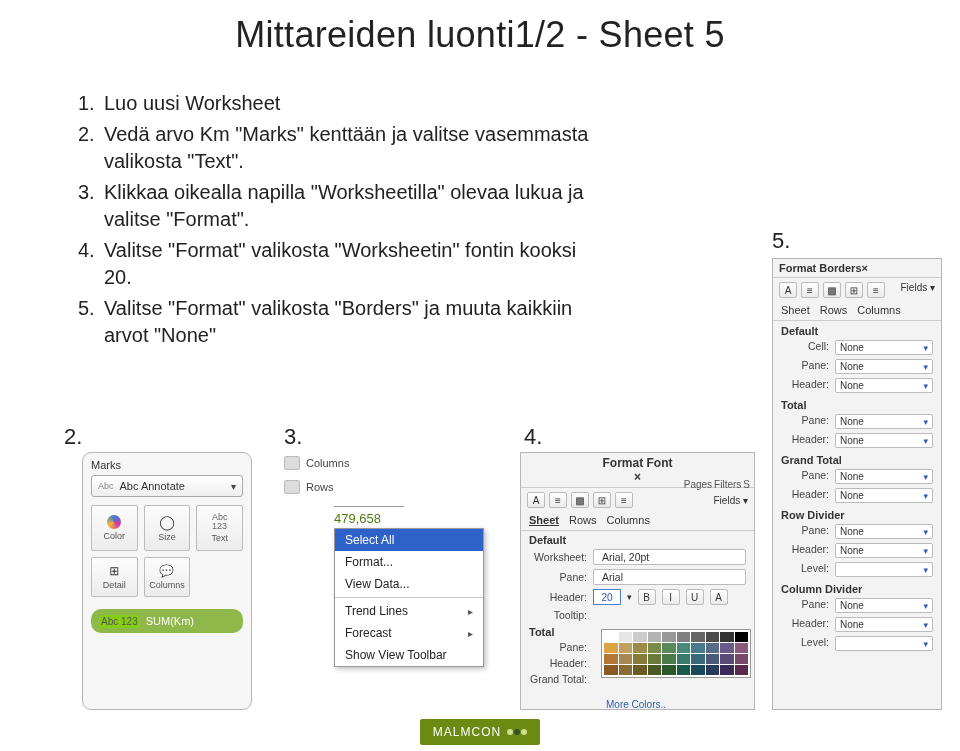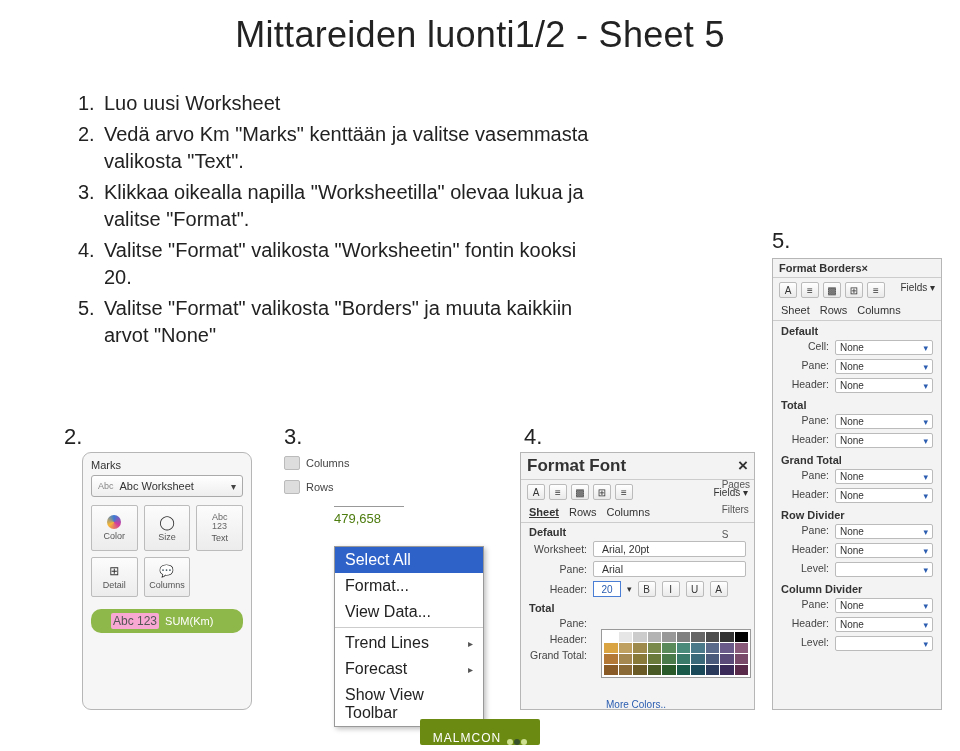--- a/index.html
+++ b/index.html
@@ -17,67 +17,67 @@
 
   
   #marks { left: 82px; top: 452px; width: 170px; height: 258px; border-radius:9px; }
   #marks .hdr { padding:6px 8px 4px; font-weight:500; }
   #marks .type { margin:0 8px 8px; height:22px; background:linear-gradient(#fff,#eee); border:1px solid #aaa; border-radius:3px; display:flex; align-items:center; padding:0 6px; font-size:11px; gap:6px; }
   #marks .type::after{ content:"▾"; margin-left:auto; font-size:10px; color:#444;}
   #marks .grid3 { display:grid; grid-template-columns:repeat(3,1fr); gap:6px; padding:0 8px; }
   #marks .cell { height:46px; }
   #marks .grid2 { display:grid; grid-template-columns:repeat(3,1fr); gap:6px; padding:6px 8px; }
   #marks .pill { margin:6px 8px 0; height:24px; background:#8fb84a; color:#fff; border-radius:10px; display:flex; align-items:center; padding:0 8px; font-size:11px; gap:6px; }
-  #marks .pill .abc { background:#f9a8d4; color:#555; font-size:12px; border-radius:2px; padding:1px 2px;margin-left:12px;}
+  #marks .pill .abc { background:#84cc16; color:#555; font-size:10px; border-radius:2px; padding:1px 2px;}
   .dot-icon { width:14px; height:14px; border-radius:50%; }
 
   
   #ctx-wrap { left:284px; top:452px; width:220px; height:258px; }
   #ctx-wrap .shelves { position:absolute; left:0; top:0; width:220px; }
   .shelf { display:flex; align-items:center; gap:6px; height:22px; font-size:11px; color:#444; margin-bottom:2px;}
   .shelf .ico { width:16px; height:14px; background:#ddd; border:1px solid #bbb; border-radius:2px;}
   #ctx-wrap .bignum { position:absolute; left:50px; top:54px; font-size:13px; color:#4d7c0f; border-top:1px solid #999; padding-top:4px; width:70px; text-align:left;}
-  #ctx-menu { position:absolute; left:50px; top:94px; width:150px; background:#fff; border:1px solid #999; box-shadow:2px 2px 5px rgba(0,0,0,.25); font-size:16px; }
+  #ctx-menu { position:absolute; left:50px; top:76px; width:150px; background:#fff; border:1px solid #999; box-shadow:2px 2px 5px rgba(0,0,0,.25); font-size:12px; }
   #ctx-menu .mi { padding:4px 10px; display:flex; align-items:center; justify-content:space-between;}
   #ctx-menu .mi.sel { background:#2f62c9; color:#fff; }
   #ctx-menu hr { border:none; border-top:1px solid #ccc; margin:2px 0;}
   #ctx-menu .arrow::after{content:"▸"; font-size:10px; color:#555;}
 
   
   #ff { left:520px; top:452px; width:235px; height:258px; background:#f3f3f3;}
-  #ff .topbar{ display:flex; justify-content:space-between; align-items:center; padding:3px 6px; font-size:17px; font-weight:600; border-bottom:1px solid #ccc;}
+  #ff .topbar{ display:flex; justify-content:space-between; align-items:center; padding:3px 6px; font-size:12px; font-weight:600; border-bottom:1px solid #ccc;flex-direction:column;}
   #ff .toolbar { display:flex; gap:4px; padding:4px 6px; align-items:center;}
   #ff .tbtn { width:18px; height:16px; border:1px solid #bbb; background:linear-gradient(#fff,#eaeaea); border-radius:2px; display:flex; align-items:center; justify-content:center; font-size:10px;}
   #ff .tabs { display:flex; gap:10px; padding:2px 8px 4px; font-size:11px; border-bottom:1px solid #ccc;}
   #ff .tabs span:first-child{ font-weight:600; text-decoration:underline;}
   #ff .section-title { font-size:11px; font-weight:600; padding:3px 8px 1px;}
   #ff .row { display:flex; align-items:center; padding:2px 8px; font-size:10.5px; gap:6px;}
   #ff .row .lbl{ width:58px; text-align:right; color:#444;}
   #ff .row .val{ flex:1; height:16px; border:1px solid #bbb; background:#fff; display:flex; align-items:center; padding:0 8px; gap:4px; border-radius:2px;}
-  #ff .side { position:absolute; right:4px; top:26px; font-size:10px; color:#555; display:flex; flex-direction:column; gap:14px;}
+  #ff .side { position:absolute; right:4px; top:26px; font-size:10px; color:#555; display:flex; flex-direction:row; gap:2px;}
   #ff .swatches { position:absolute; left:80px; top:176px; width:150px; display:grid; grid-template-columns:repeat(10,1fr); gap:1px; border:1px solid #999; padding:2px; background:#fff;}
   #ff .sw { height:10px; }
   #ff .more { position:absolute; left:85px; top:246px; font-size:10px; color:#2a5db0;}
   #ff .sizebox { width:28px; height:16px; border:1px solid #4a7dd4; background:#fff; color:#2a5db0; display:flex; align-items:center; justify-content:center; font-size:10px;}
 
   
   
   #fb { left:772px; top:258px; width:170px; height:452px; background:#f3f3f3;}
   #fb .topbar{ display:flex; align-items:center; padding:3px 6px; font-size:11px; font-weight:600; border-bottom:1px solid #ccc;}
   #fb .toolbar { display:flex; gap:4px; padding:4px 6px;}
   #fb .toolbar .tbtn{ width:18px; height:16px; border:1px solid #bbb; background:linear-gradient(#fff,#eaeaea); border-radius:2px; display:flex; align-items:center; justify-content:center; font-size:10px;}
   #fb .tabs { display:flex; gap:10px; padding:2px 8px 4px; font-size:11px; border-bottom:1px solid #ccc;}
   #fb .section-title { font-size:11px; font-weight:600; padding:4px 8px 1px;}
   #fb .row { display:flex; align-items:flex-start; padding:2px 8px; font-size:10.5px; gap:6px;}
   #fb .row .lbl{ width:48px; text-align:right; color:#444;}
   #fb .row .val{ flex:1; height:15px; border:1px solid #bbb; background:#fff; display:flex; align-items:center; padding:0 4px; border-radius:2px; font-size:10px; justify-content:space-between;}
   #fb .row .val::after{content:"▾"; font-size:9px; color:#2a5db0;}
 
   
-  .logo { position:absolute; left:50%; transform:translateX(-50%); bottom:6px; width:120px; height:26px; background:#6b8a12; color:#fff; display:flex; align-items:flex-end; justify-content:center; font-size:12px; letter-spacing:1px; gap:6px; border-radius:2px;}
+  .logo { position:absolute; left:50%; transform:translateX(-50%); bottom:6px; width:120px; height:26px; background:#6b8a12; color:#fff; display:flex; align-items:center; justify-content:center; font-size:12px; letter-spacing:1px; gap:6px; border-radius:2px;}
   .logo .dots{ display:flex; gap:1px;}
   .logo .dots span{ width:6px;height:6px;border-radius:50%; background:#cde08f;}
   .logo .dots span:nth-child(2){ background:#36502a;}
 </style>
 </head>
 <body>
 
 <div class="title">Mittareiden luonti1/2 - Sheet 5</div>
 
 <div class="instructions">
@@ -105,21 +105,21 @@
 
 <div class="callout" style="left:64px; top:424px;">2.</div>
 <div class="callout" style="left:284px; top:424px;">3.</div>
 <div class="callout" style="left:524px; top:424px;">4.</div>
 <div class="callout" style="left:772px; top:228px;">5.</div>
 
 <div id="marks" class="panel">
   <div class="hdr">Marks</div>
   <div class="type">
     <span style="font-size:9px;color:#888">Abc</span>
-    <span>Abc Worksheet</span>
+    <span>Abc Annotate</span>
   </div>
   <div class="grid3">
     <div class="cell">
       <span class="dot-icon" style="background:conic-gradient(#3a7bd5,#d53a9d,#f7b733,#3a7bd5)"></span>
       <span class="mini-label">Color</span>
     </div>
     <div class="cell">
       <span style="font-size:14px">◯</span>
       <span class="mini-label">Size</span>
     </div>
@@ -213,20 +213,23 @@
       </span>
   </div>
   <div class="row">
     <span class="lbl">Header:</span>
     <span class="sizebox">20</span>
     <span style="font-size:9px">▾</span>
     <span class="tbtn">B</span>
     <span class="tbtn">I</span>
     <span class="tbtn">U</span>
     <span class="tbtn">A</span>
+  </div>
+  <div class="row">
+    <span class="lbl">Tooltip:</span>
   </div>
   <div class="section-title">Total</div>
   <div class="row">
       <span class="lbl">Pane:</span>
     </div>
   <div class="row">
       <span class="lbl">Header:</span>
     </div>
   <div class="row">
       <span class="lbl">Grand Total:</span>

